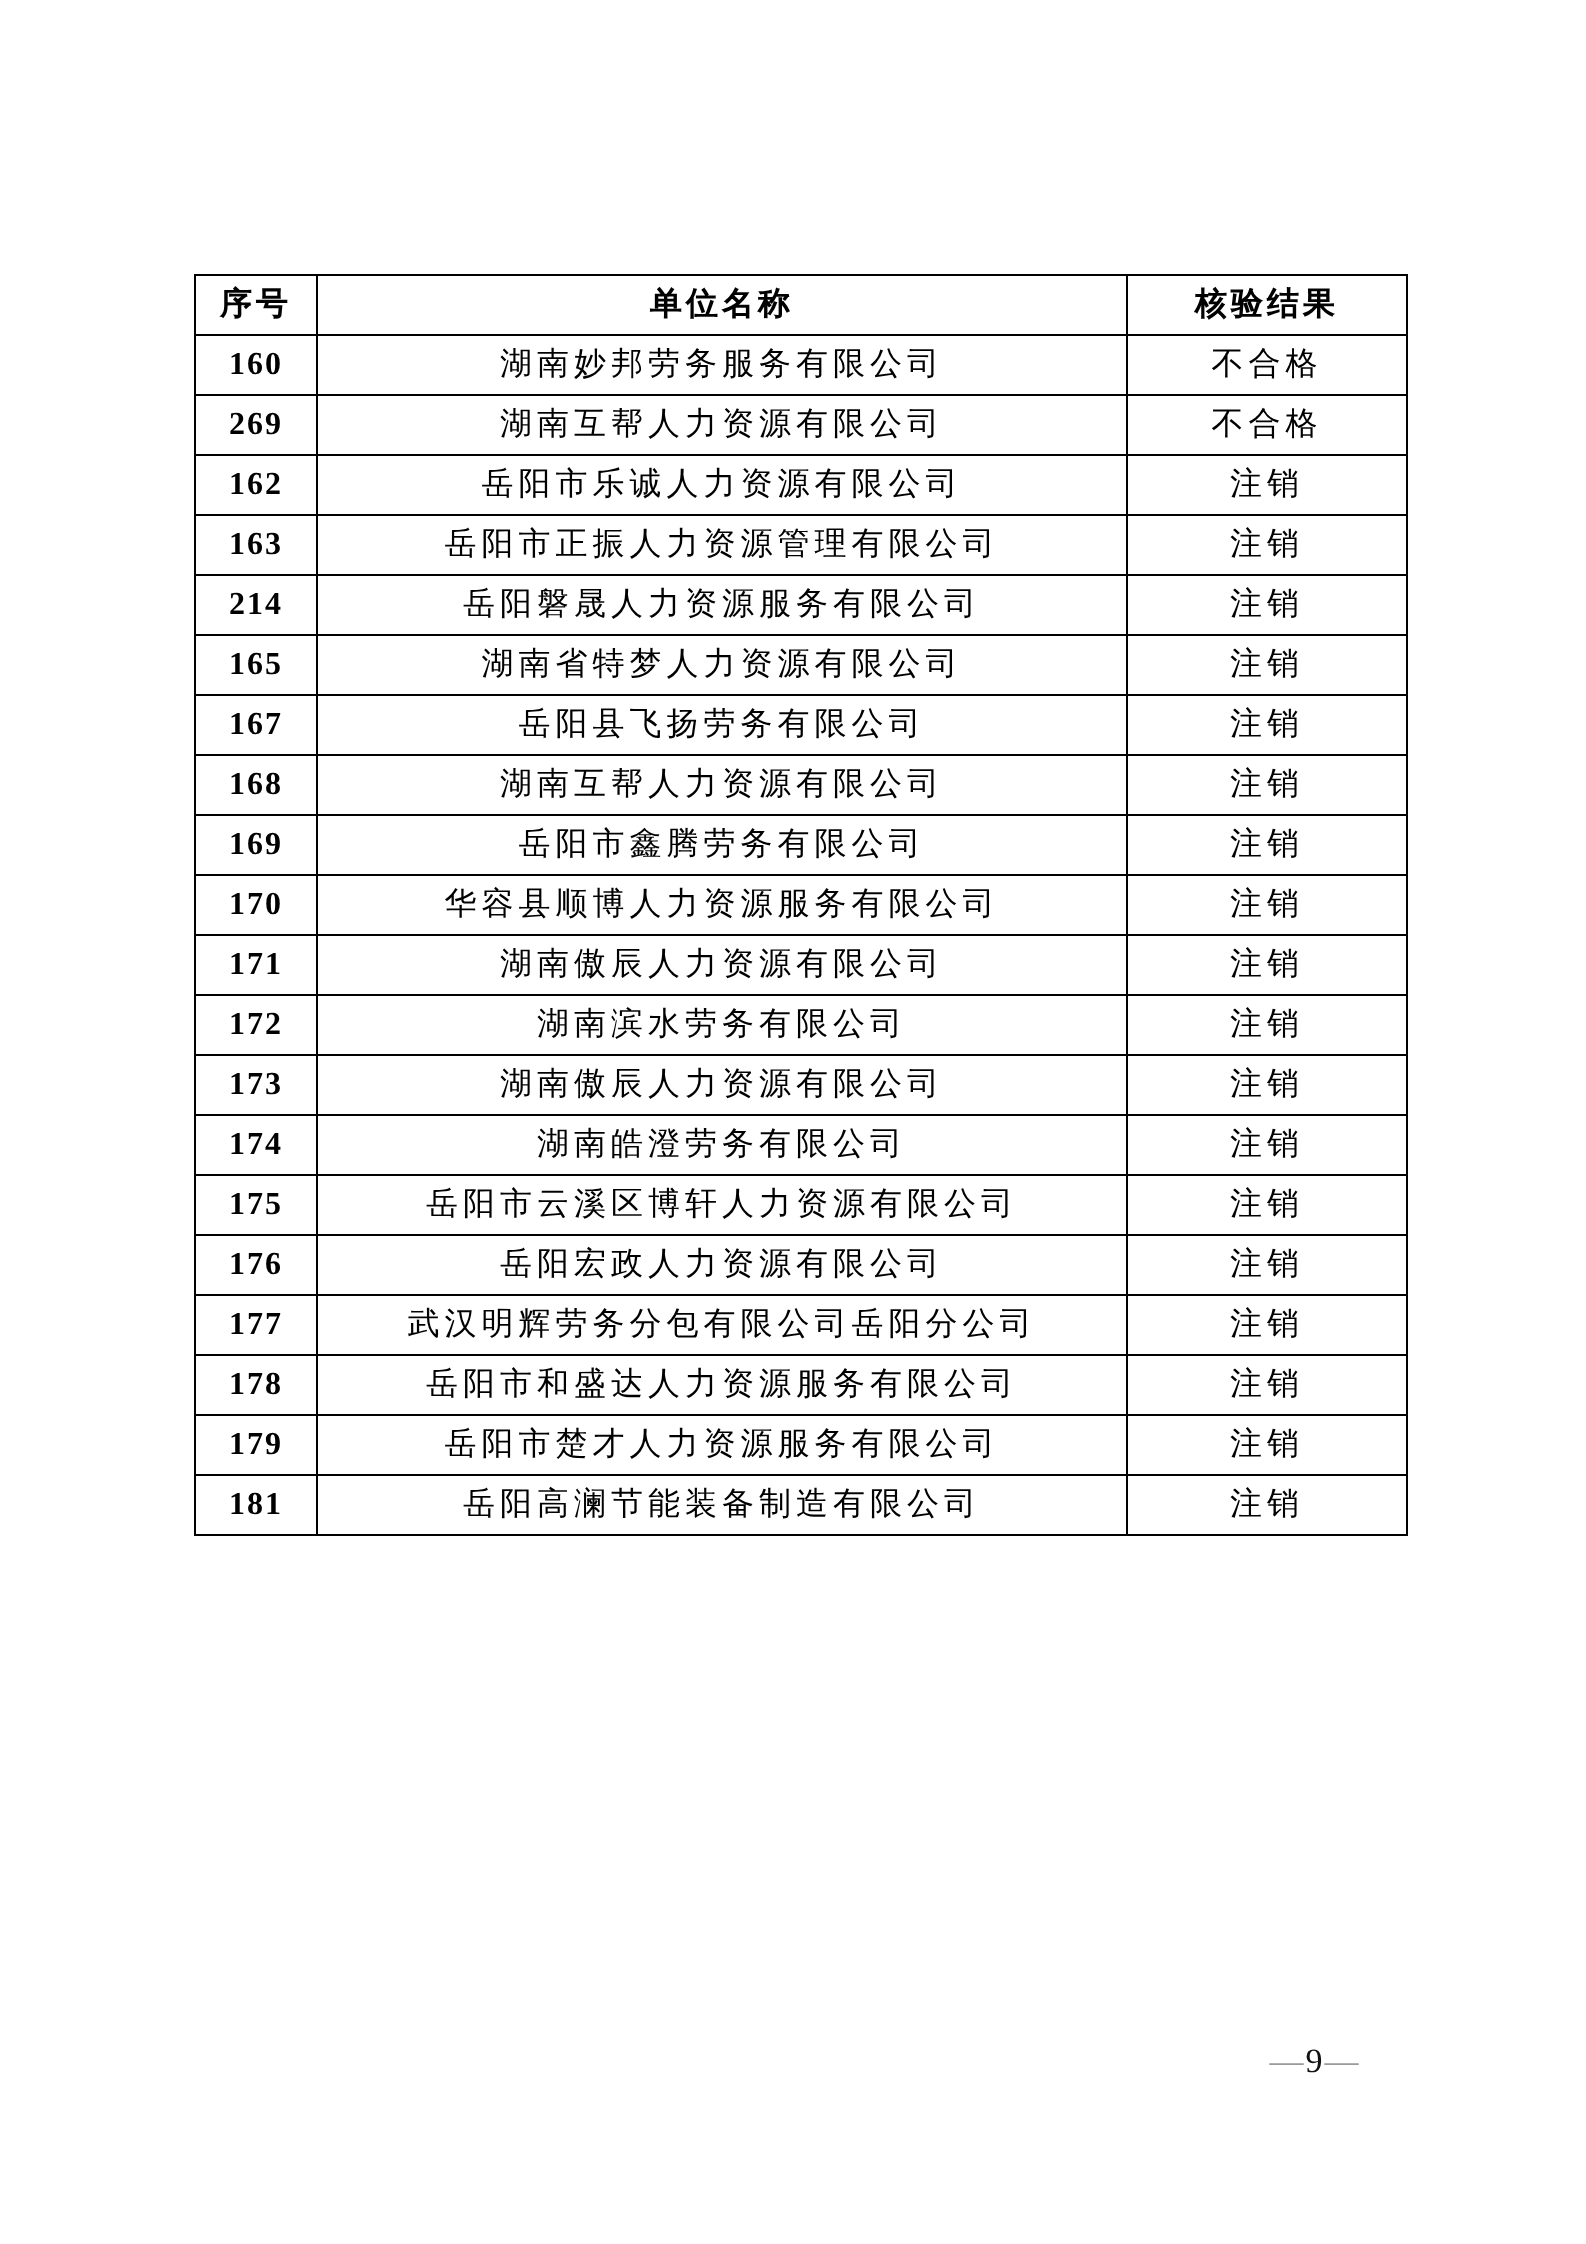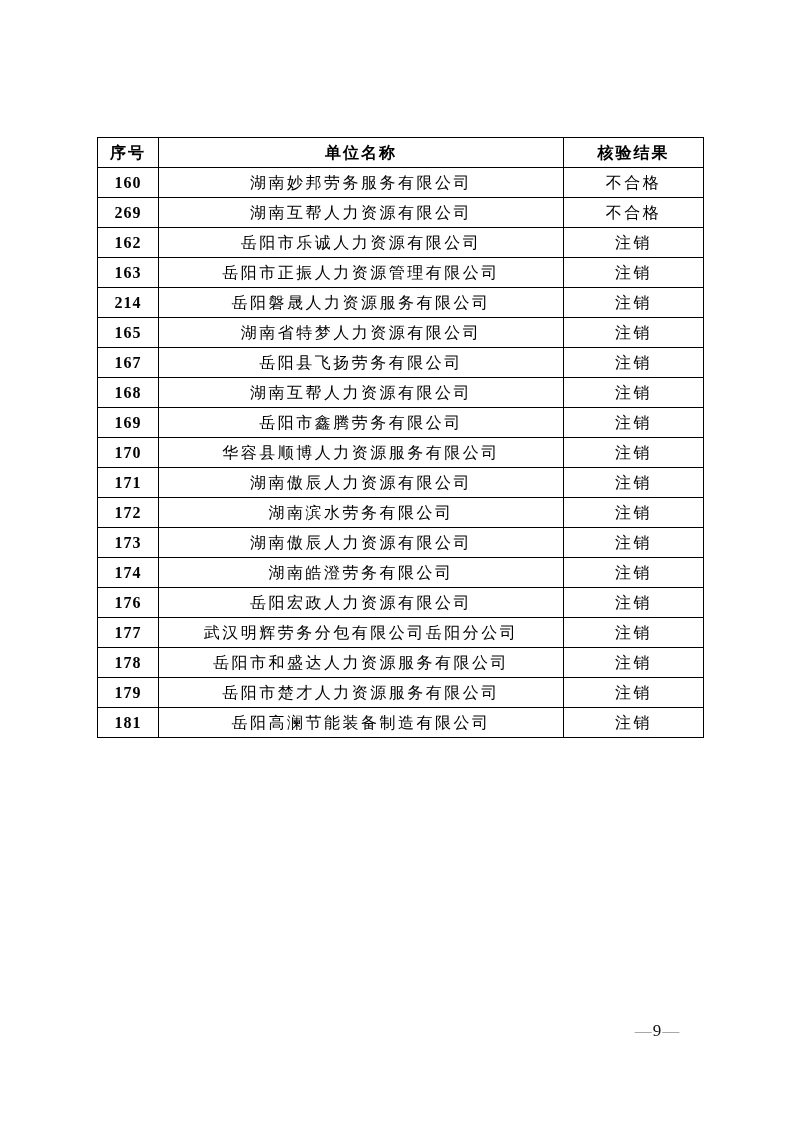--- a/index.html
+++ b/index.html
@@ -155,20 +155,25 @@
           <td class="cell-no">173</td>
           <td class="cell-name">湖南傲辰人力资源有限公司</td>
           <td class="cell-result">注销</td>
         </tr>
         <tr>
           <td class="cell-no">174</td>
           <td class="cell-name">湖南皓澄劳务有限公司</td>
           <td class="cell-result">注销</td>
         </tr>
         <tr>
+          <td class="cell-no">175</td>
+          <td class="cell-name">岳阳市云溪区博轩人力资源有限公司</td>
+          <td class="cell-result">注销</td>
+        </tr>
+        <tr>
           <td class="cell-no">176</td>
           <td class="cell-name">岳阳宏政人力资源有限公司</td>
           <td class="cell-result">注销</td>
         </tr>
         <tr>
           <td class="cell-no">177</td>
           <td class="cell-name">武汉明辉劳务分包有限公司岳阳分公司</td>
           <td class="cell-result">注销</td>
         </tr>
         <tr>

